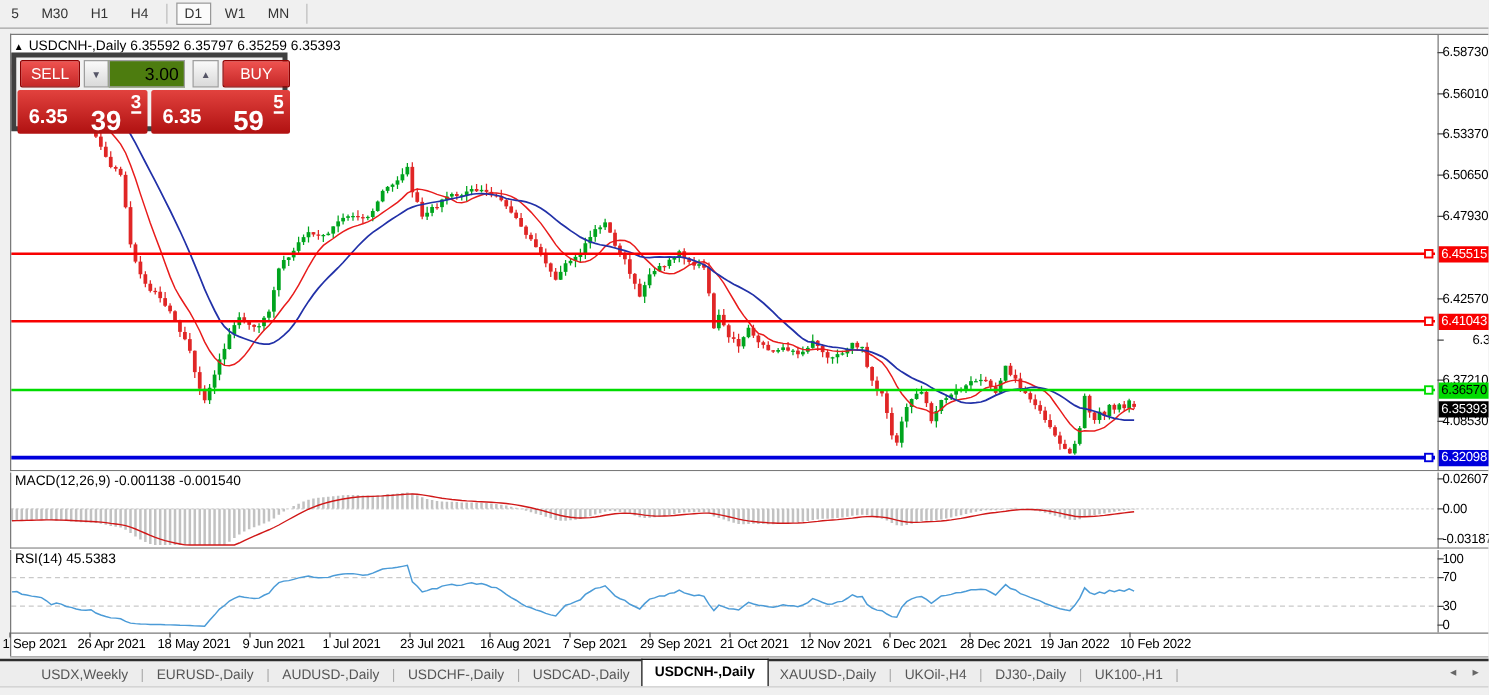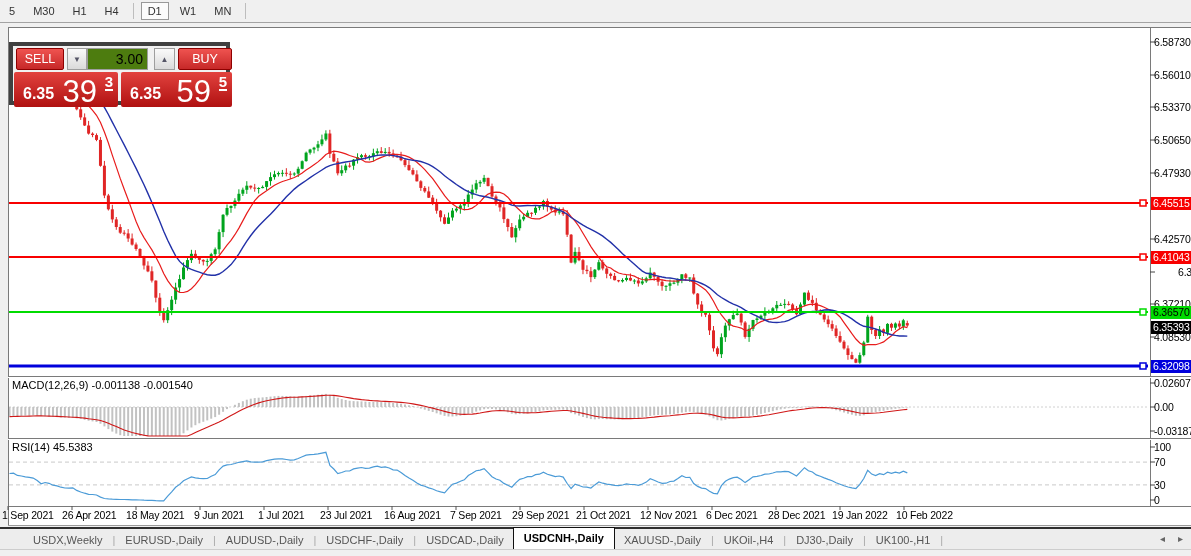--- a/index.html
+++ b/index.html
@@ -31,21 +31,21 @@
   .tp-abs{position:absolute;box-sizing:border-box;}
   .tp-btn{background:linear-gradient(180deg,#ef5350,#c62828);border:1px solid #8e0000;
           border-radius:2px;color:#fff;font-size:12.5px;display:flex;align-items:center;
           justify-content:center;cursor:pointer;}
   .tp-spin{background:linear-gradient(180deg,#fafafa,#dadada);border:1px solid #9e9e9e;
            color:#556;display:flex;align-items:center;justify-content:center;font-size:8px;cursor:pointer;}
   .tp-field{border:1px solid #9e9e9e;background:#4d7c0f;text-align:right;font-size:14px;
             font-family:"Liberation Sans",sans-serif;padding:0 4px 0 0;outline:none;}
   .tp-price{background:linear-gradient(180deg,#e2423e,#b01111);border-radius:2px;color:#fff;}
   .tp-small{position:absolute;left:9px;bottom:4px;font-size:16px;font-weight:bold;}
-  .tp-big{position:absolute;right:21px;bottom:-3px;font-size:31px;}
+  .tp-big{position:absolute;right:21px;bottom:-3px;font-size:22px;font-weight:bold;}
   .tp-sup{position:absolute;right:5px;top:2px;font-size:15px;font-weight:bold;
           border-bottom:2px solid #fff;line-height:15px;}
   
   .tab-strip{position:absolute;left:0;top:527px;width:100%;height:22px;background:#ededed;
              border-top:2px solid #2e2e2e;display:flex;align-items:center;padding-left:24px;
              box-sizing:content-box;z-index:4;}
   .tab{padding:3px 9px;color:#555;white-space:nowrap;cursor:pointer;}
   .tab.active{background:#fff;border:1px solid #111;border-bottom:none;color:#000;
               font-weight:bold;margin-top:-3px;padding:4px 10px 6px;position:relative;z-index:2;}
   .tab-sep{color:#aaa;margin:0 1px;}
@@ -826,20 +826,23 @@
           <line x1="584" y1="506" x2="584" y2="510" stroke="#555"></line>
           <line x1="648" y1="506" x2="648" y2="510" stroke="#555"></line>
           <line x1="712" y1="506" x2="712" y2="510" stroke="#555"></line>
           <line x1="776" y1="506" x2="776" y2="510" stroke="#555"></line>
           <line x1="840" y1="506" x2="840" y2="510" stroke="#555"></line>
           <line x1="904" y1="506" x2="904" y2="510" stroke="#555"></line>
         </g>
       </svg>
     </div>
 
+  <div class="chart-title">
+    <span class="tri">▲</span><span>USDCNH-,Daily 6.35592 6.35797 6.35259 6.35393</span>
+  </div>
 
   <div class="trade-panel">
     <div class="tp-abs tp-btn" style="left:3px;top:2px;width:48px;height:22px;">SELL</div>
     <div class="tp-abs tp-spin" style="left:54px;top:2px;width:20px;height:22px;">▼</div>
     <input class="tp-abs tp-field" style="left: 74px; top: 2px; width: 61px; height: 22px;" value="3.00">
     <div class="tp-abs tp-spin" style="left:141px;top:2px;width:21px;height:22px;">▲</div>
     <div class="tp-abs tp-btn" style="left:165px;top:2px;width:54px;height:22px;">BUY</div>
     <div class="tp-abs tp-price" style="left:1px;top:26px;width:104px;height:35px;">
       <span class="tp-small">6.35</span>
       <span class="tp-big">39</span>

